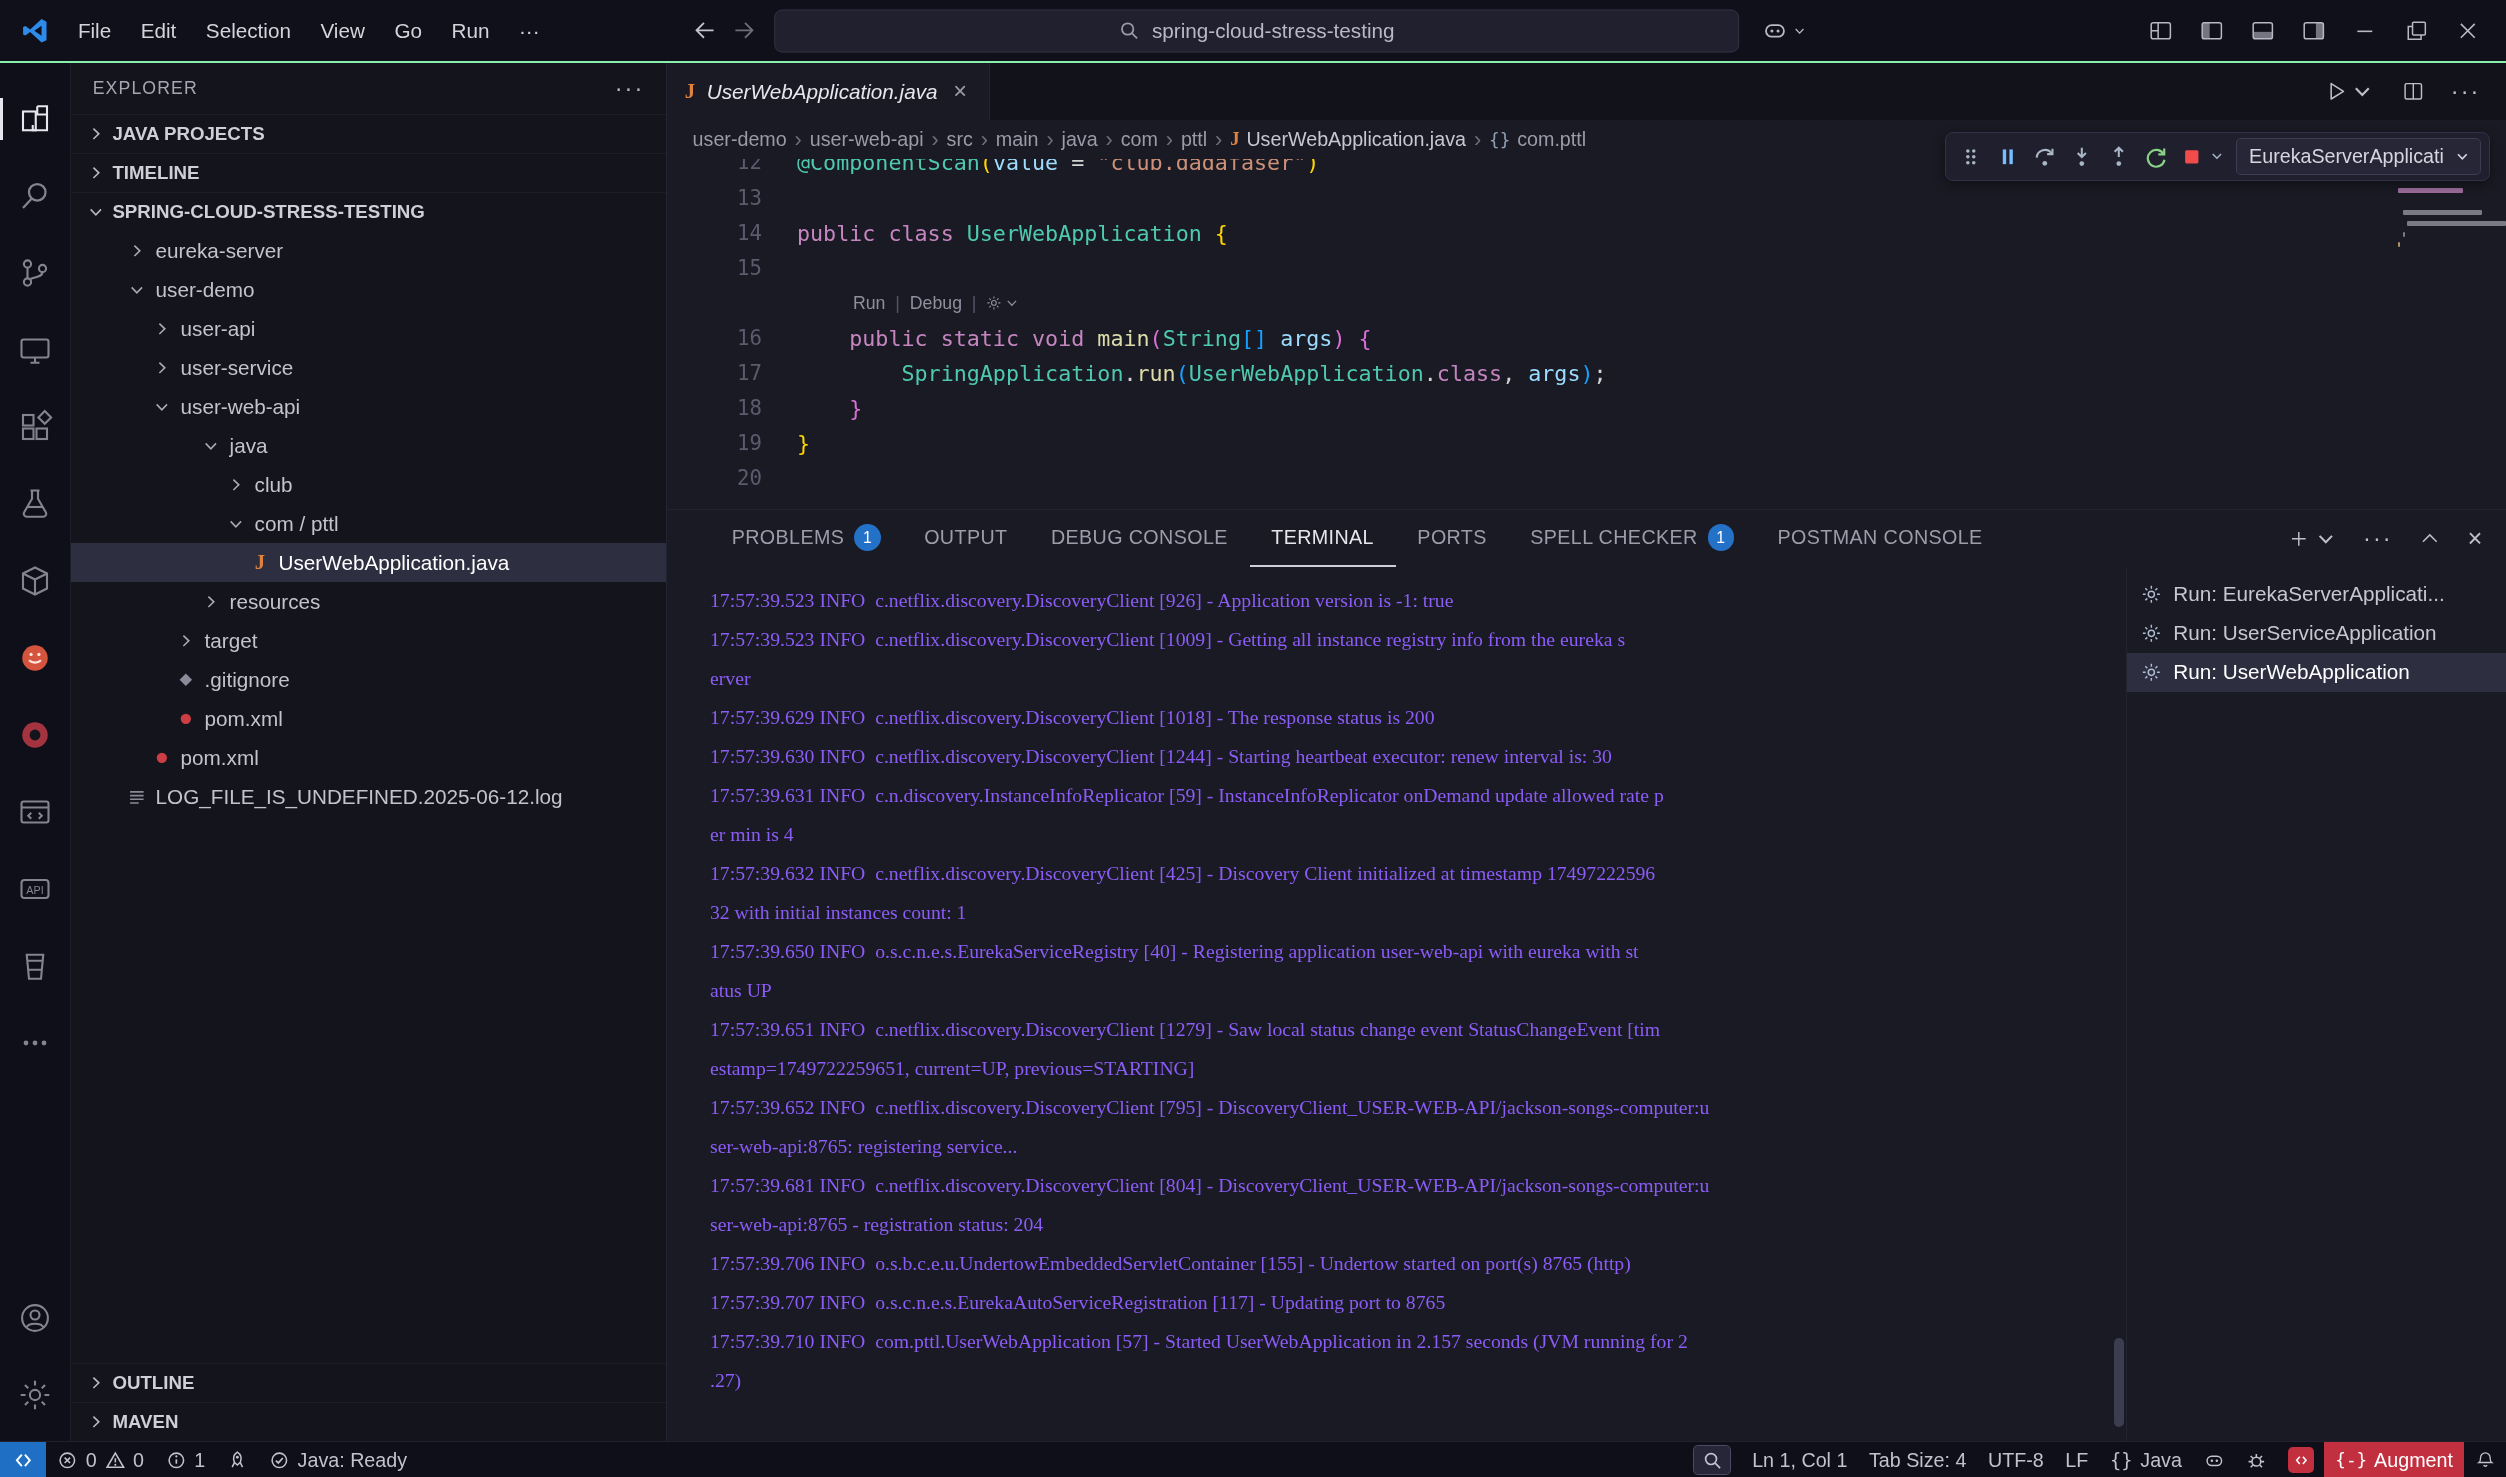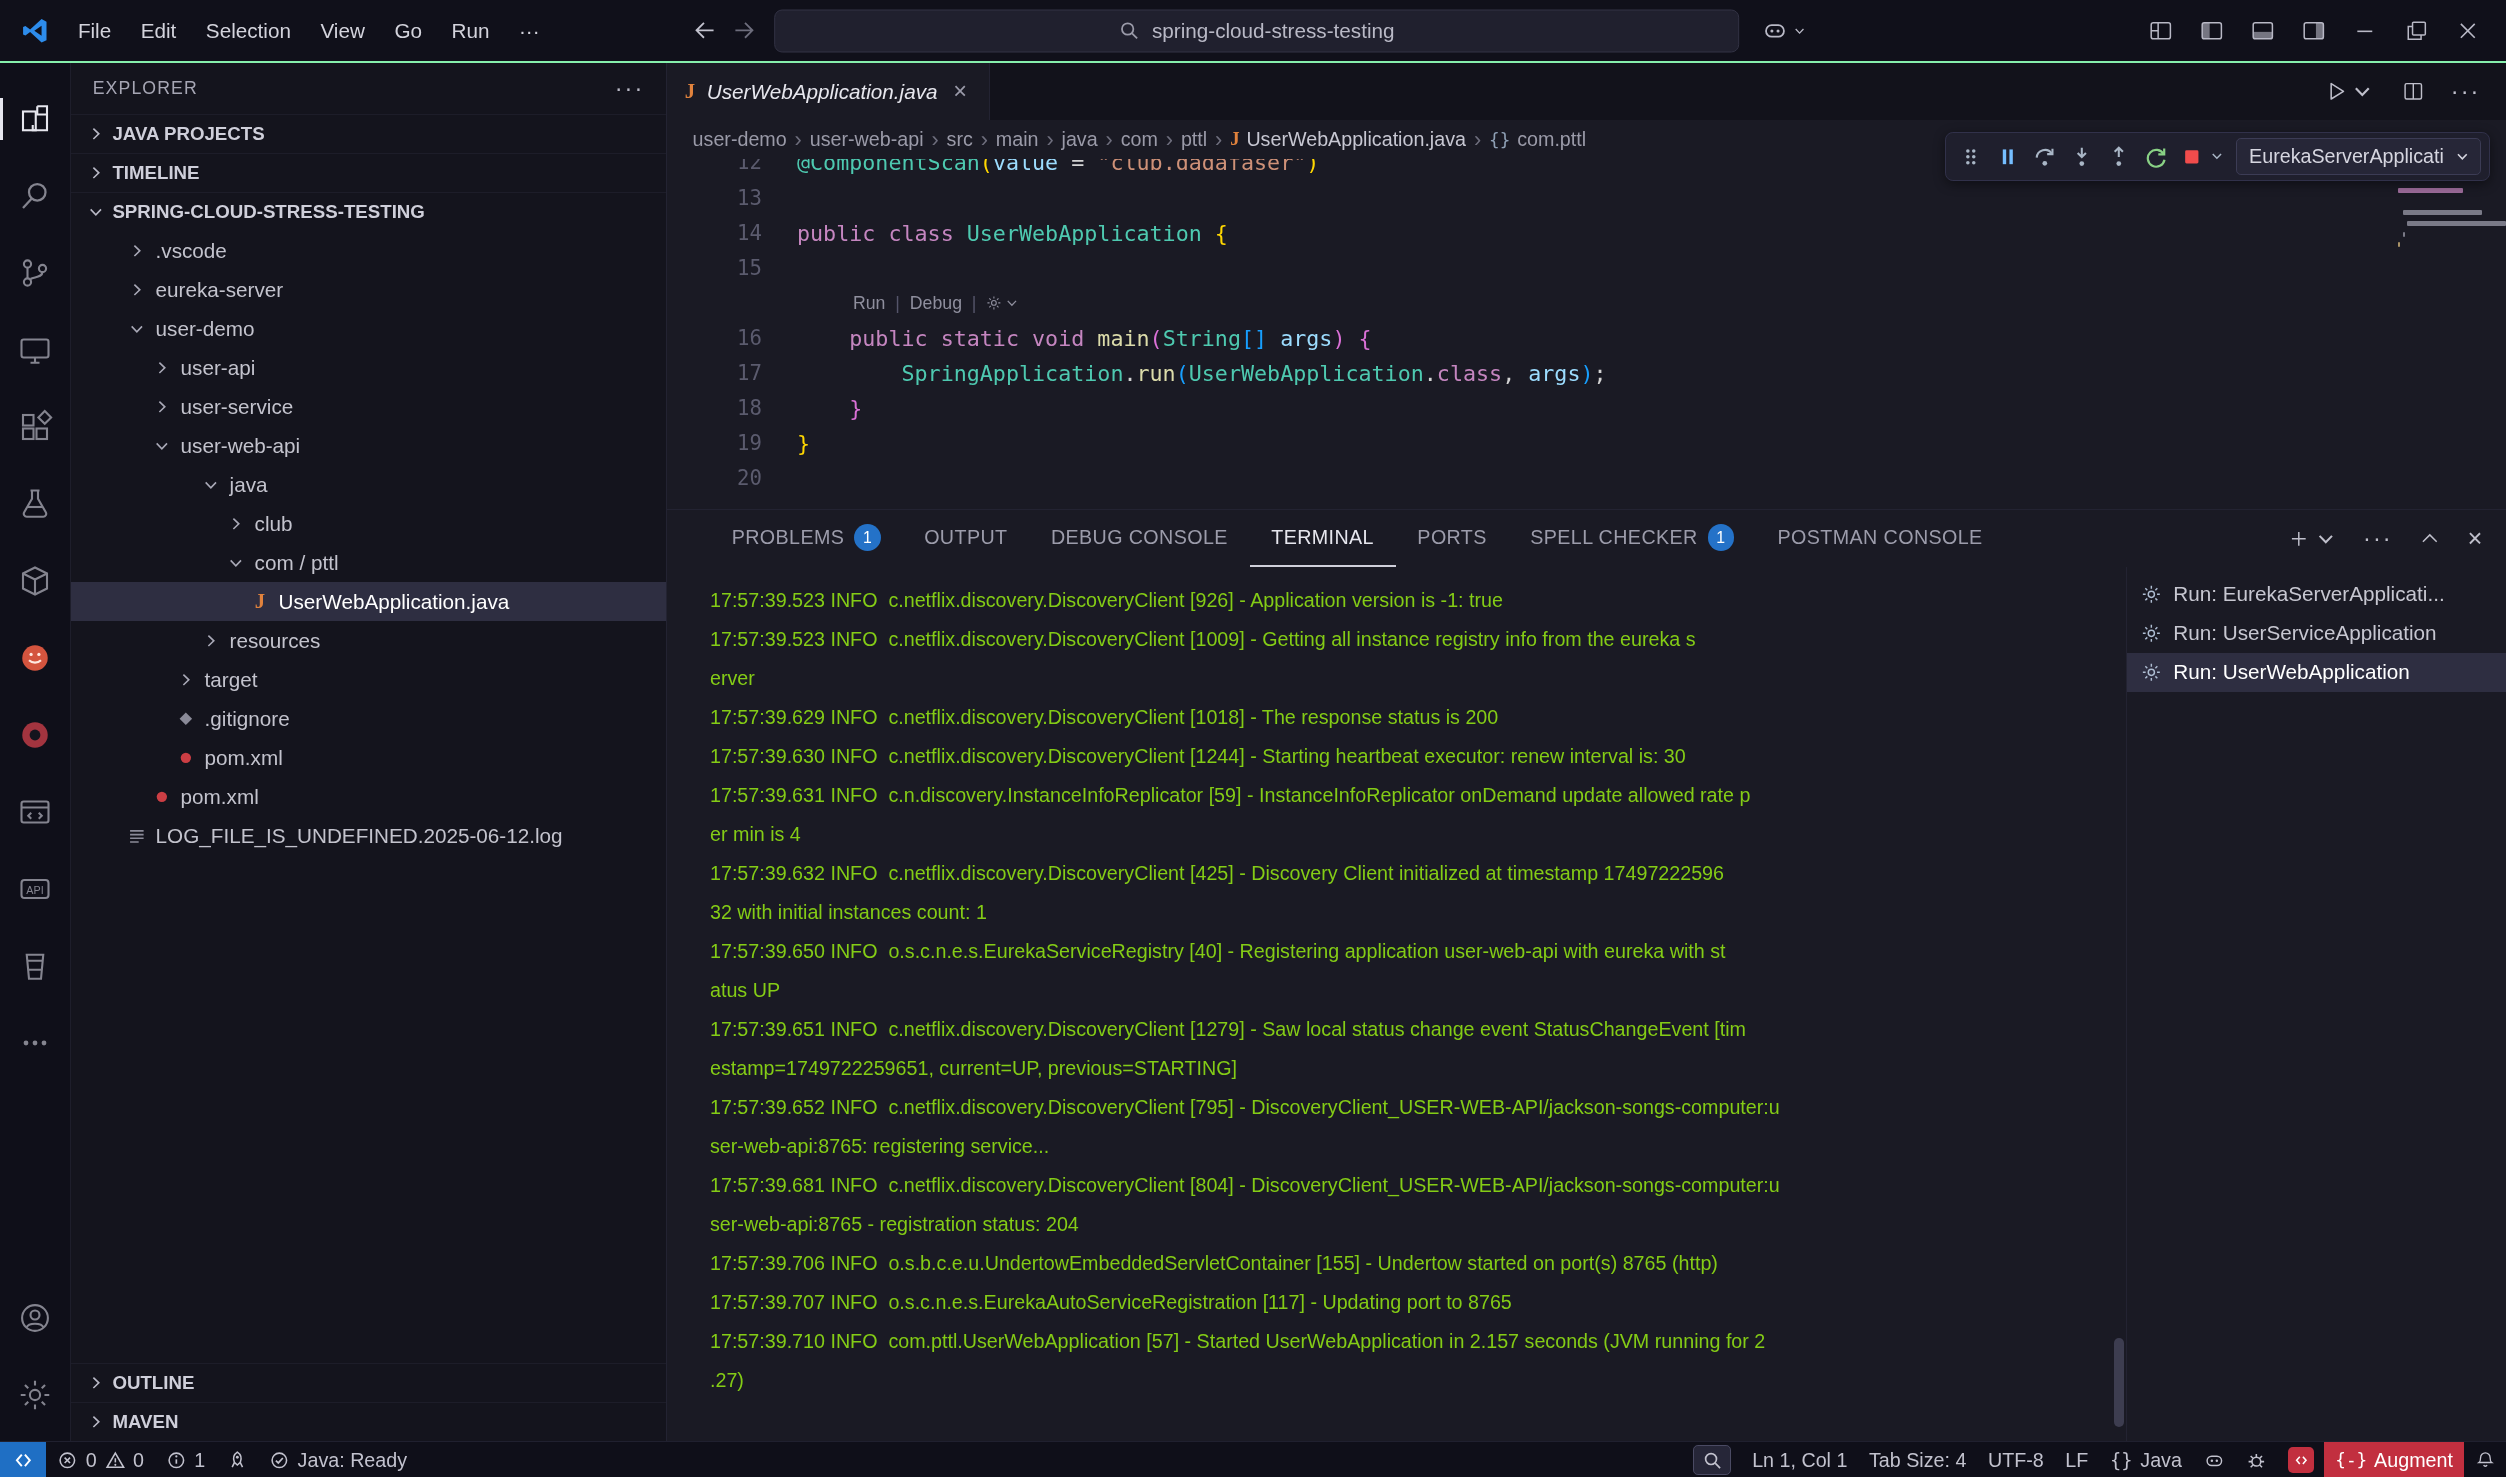--- a/index.html
+++ b/index.html
@@ -107,21 +107,21 @@
   .panel{height:932px;border-top:1px solid #232332;display:flex;flex-direction:column;flex:none;min-height:0}
   .panel-top{height:57px;display:flex;align-items:center;padding-left:43px;flex:none}
   .ptabs{display:flex;height:100%}
   .ptab{display:flex;align-items:center;gap:9.9px;padding:0 21.7px;font-size:19.7px;letter-spacing:0.4px;color:#9c9cab;border-bottom:2px solid transparent;cursor:default}
   .ptab.active{color:#e6e6ee;border-bottom-color:#cfcfda}
   .badge{min-width:26.6px;height:26.6px;border-radius:13.8px;background:#2472c8;color:#fff;font-size:15.8px;display:flex;align-items:center;justify-content:center;padding:0 3.9px}
   .panel-actions{margin-left:auto;display:flex;align-items:center;gap:25.6px;padding-right:23.6px;color:#bfbfcb}
   .panel-actions svg{width:23.6px;height:23.6px}
   .plus-split{display:flex;align-items:center;gap:3px}
   .panel-body{flex:1;display:flex;min-height:0}
-  .terminal{flex:1;min-width:0;padding:13.8px 7.9px 0 43px;font-family:Liberation Sans, sans-serif;font-size:19.7px;line-height:39px;color:#84cc16;white-space:pre;overflow:hidden}
+  .terminal{flex:1;min-width:0;padding:13.8px 7.9px 0 43px;font-family:Liberation Serif, serif;font-size:19.7px;line-height:39px;color:#8b5cf6;white-space:pre;overflow:hidden}
   .term-scroll{width:13.8px;position:relative;flex:none}
   .term-thumb{position:absolute;right:2px;bottom:13.8px;width:9.9px;height:89px;background:#3d3d50;border-radius:4.9px}
   .runlist{width:380px;border-left:1px solid #232332;padding-top:7.9px;flex:none}
   .run-item{height:39px;display:flex;align-items:center;gap:11.8px;padding:0 13.8px;color:#c7c7d1;font-size:20.7px;white-space:nowrap;overflow:hidden}
   .run-item.selected{background:#2e2e41;color:#fff}
   .run-ic{color:#aebdd2;font-size:20.7px;flex:none;display:flex}
 
   
   .statusbar{height:37px;background:#0f0f19;border-top:1px solid #20202f;display:flex;align-items:center;font-size:19.7px;color:#c2c2ce;flex:none}
   .sb-item{display:flex;align-items:center;gap:7.9px;padding:0 10.8px;height:100%;white-space:nowrap}
@@ -347,28 +347,20 @@
           </span>
         <span>SPRING-CLOUD-STRESS-TESTING</span>
       </div>
       <div class="tree" id="tree">
           <div class="tree-row" style="padding-left: 55px;">
             <span class="twisty">
               <svg class="ic" viewBox="0 0 16 16">
                 <path d="M6 3.8 10.4 8 6 12.2" fill="none" stroke="currentColor" stroke-width="1.3"></path>
               </svg>
             </span>
-            <span class="tree-label">.vscode</span>
-          </div>
-          <div class="tree-row" style="padding-left: 55px;">
-            <span class="twisty">
-              <svg class="ic" viewBox="0 0 16 16">
-                <path d="M6 3.8 10.4 8 6 12.2" fill="none" stroke="currentColor" stroke-width="1.3"></path>
-              </svg>
-            </span>
             <span class="tree-label">eureka-server</span>
           </div>
           <div class="tree-row" style="padding-left: 55px;">
             <span class="twisty">
               <svg class="ic" viewBox="0 0 16 16">
                 <path d="M3.8 6 8 10.4 12.2 6" fill="none" stroke="currentColor" stroke-width="1.3"></path>
               </svg>
             </span>
             <span class="tree-label">user-demo</span>
           </div>

